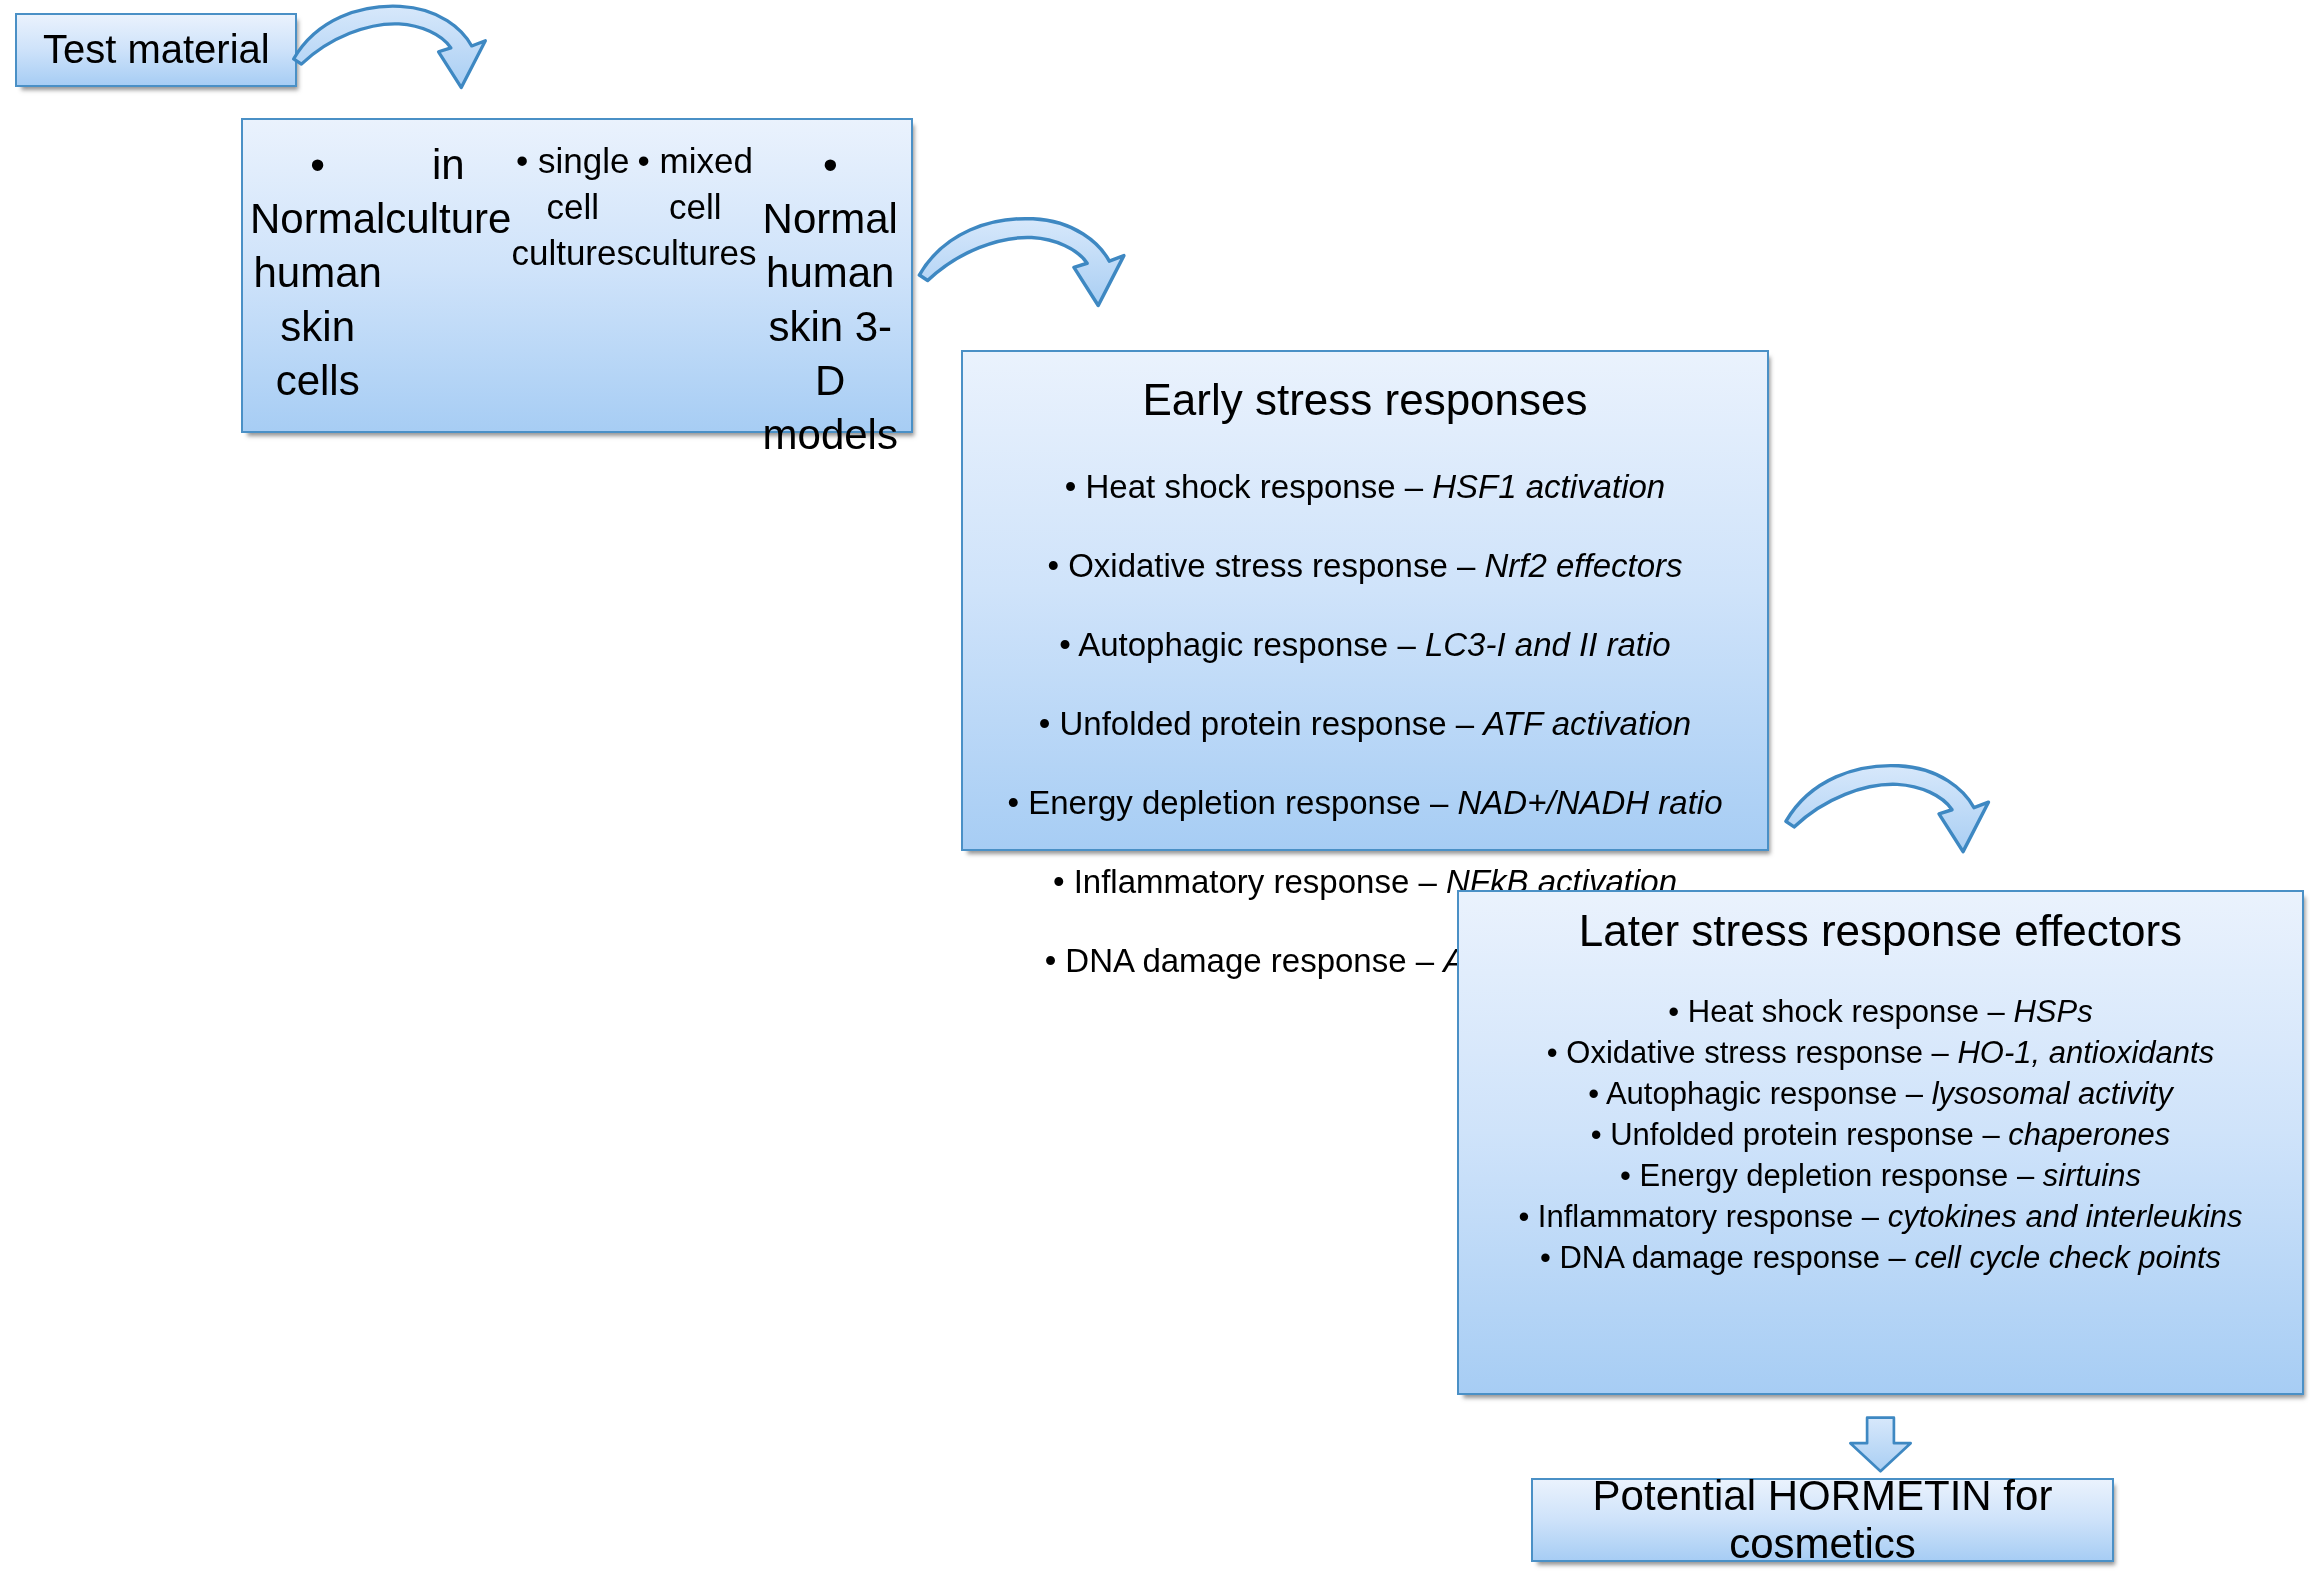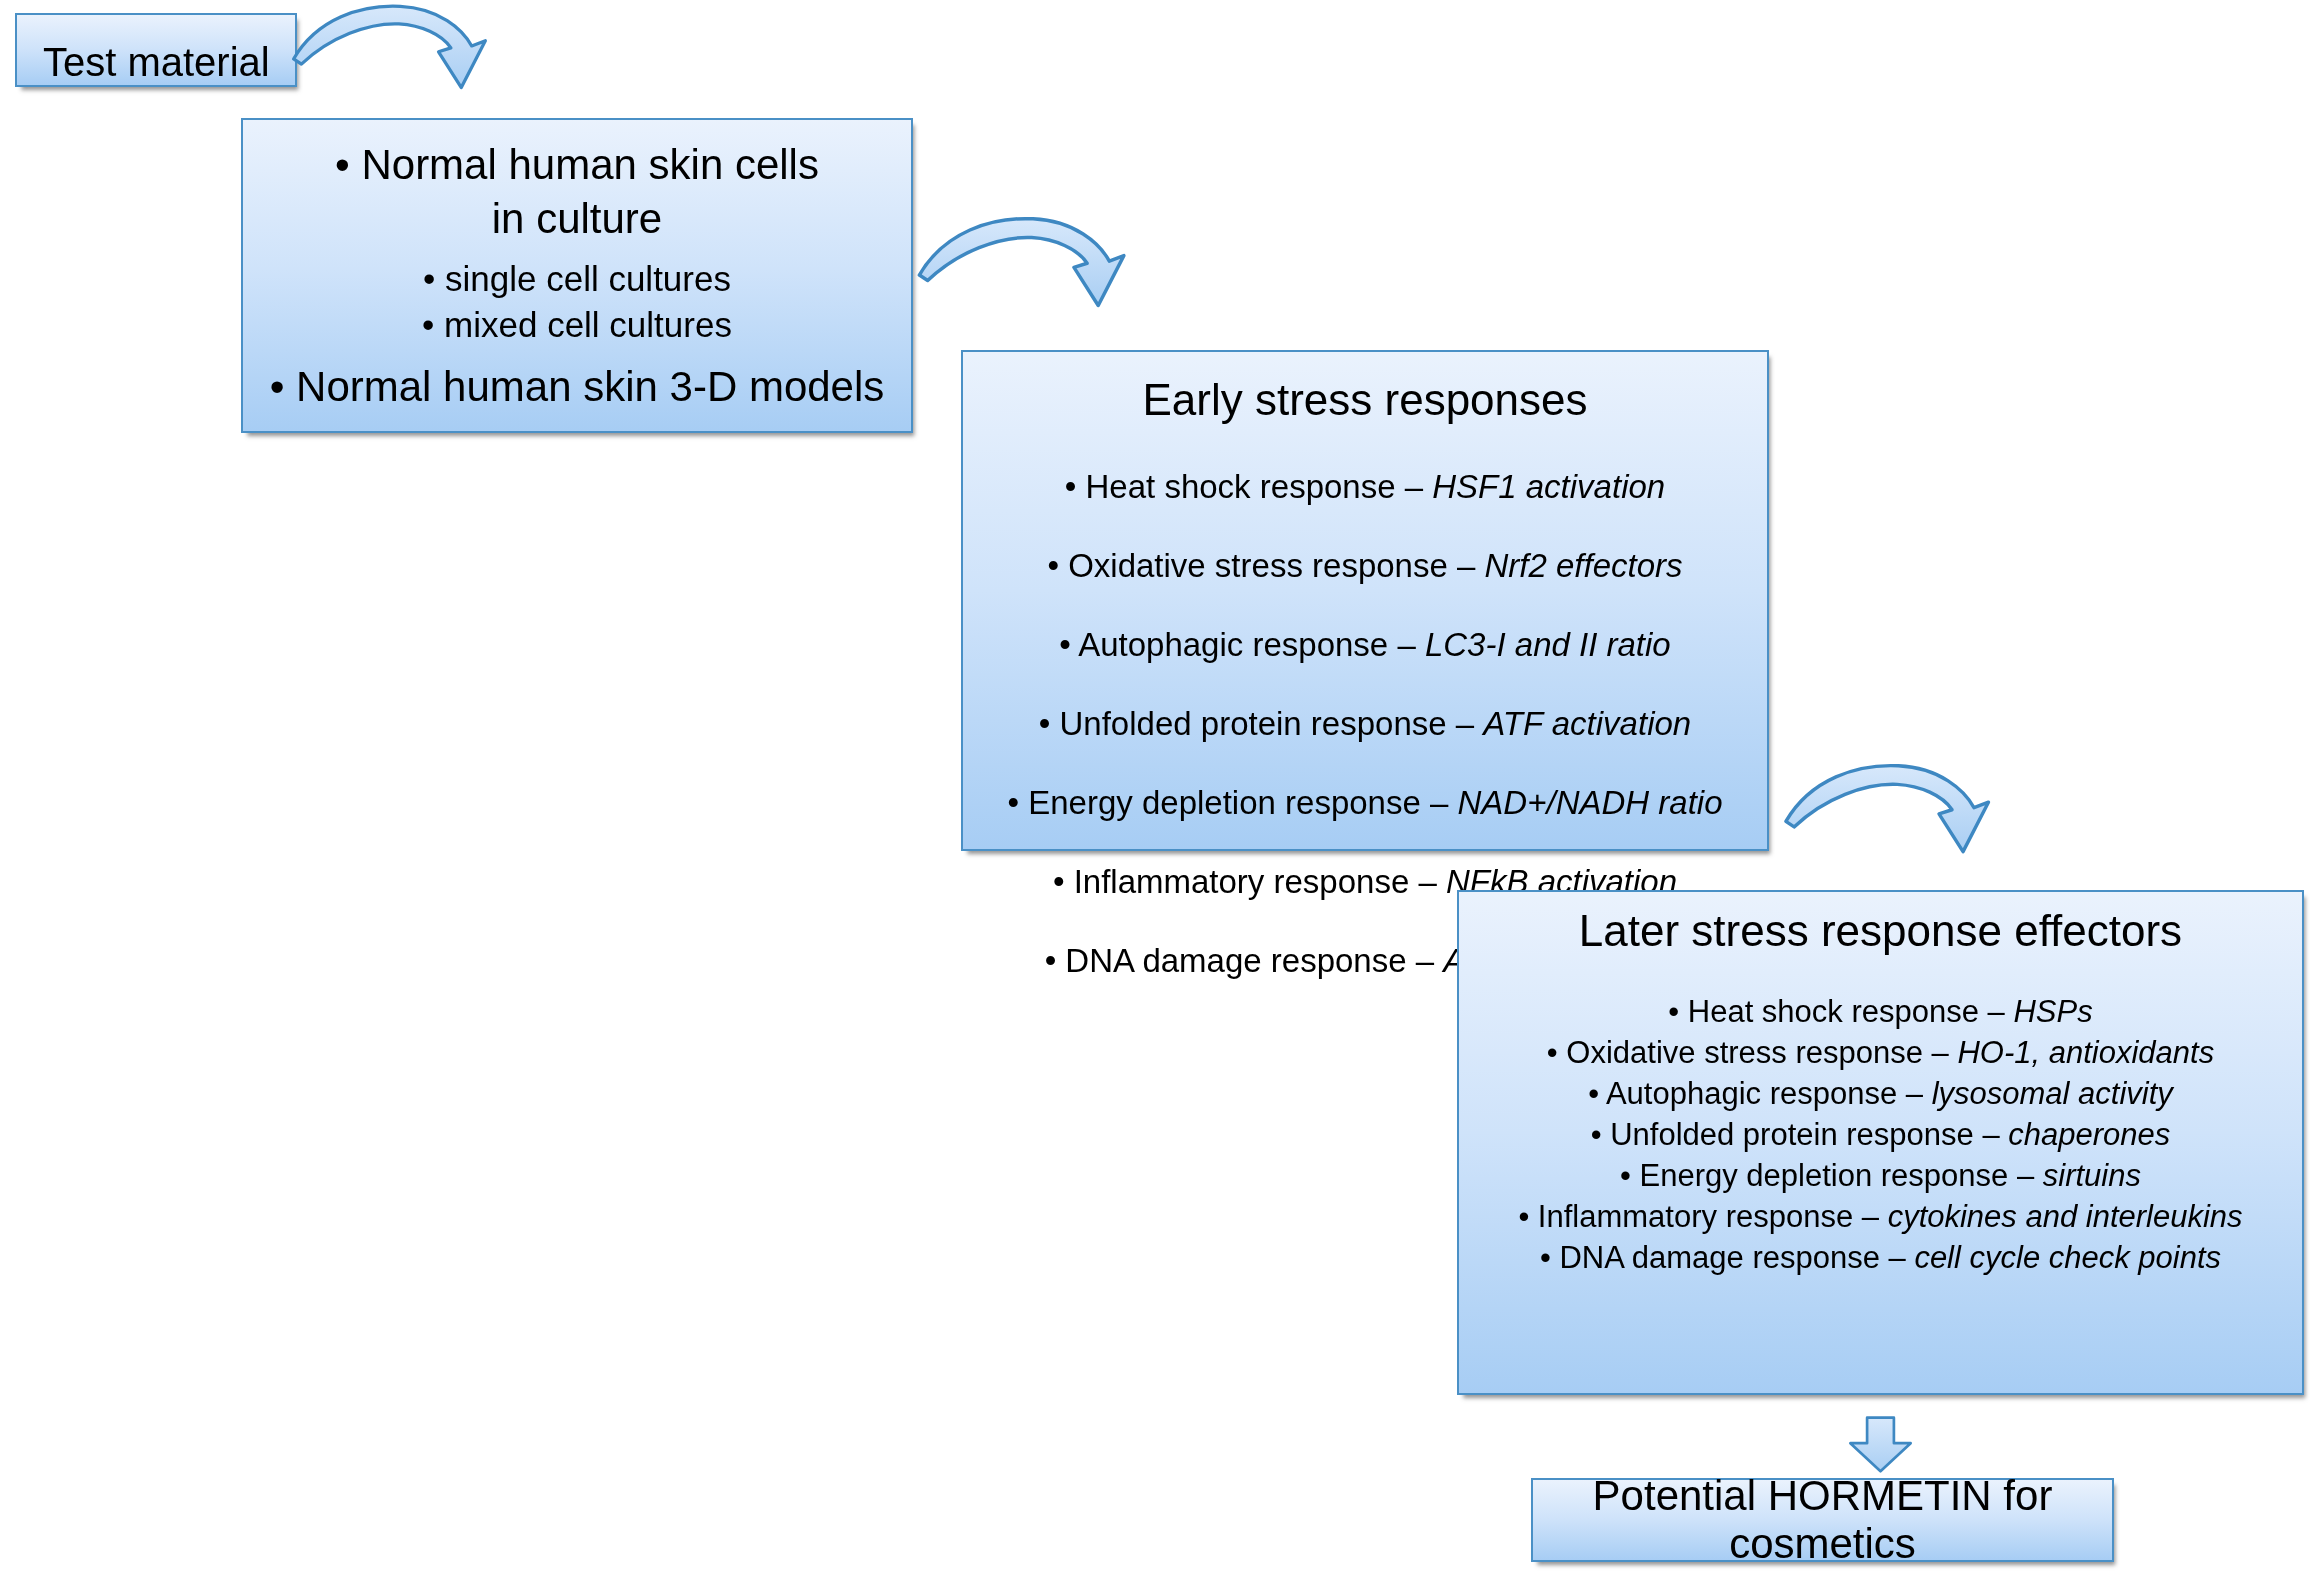--- a/index.html
+++ b/index.html
@@ -20,23 +20,23 @@
     overflow:hidden;
   }
   .box{
     position:absolute;box-sizing:border-box;
     border:2.8px solid var(--box-border);
     background:linear-gradient(180deg,var(--box-fill-top) 0%,var(--box-fill-mid) 48%,var(--box-fill-bottom) 100%);
     box-shadow:4.2px 4.9px 4.2px -2.1px rgba(60,60,60,0.55);
     text-align:center;
   }
   #test-box{left:15.3px;top:12.5px;width:282px;height:74px;
-    display:flex;align-items:flex-end;justify-content:center;font-size:40px;}
+    display:flex;align-items:center;justify-content:center;font-size:40px;}
   #box1{left:241px;top:118px;width:672px;height:315px;
-    display:flex;flex-direction:column;padding:18px 7px 16.7px;}
+    display:flex;flex-direction:row;padding:18px 7px 16.7px;}
   .b-main{font-size:42px;line-height:54px;}
   .b-sub{font-size:35px;line-height:46px;}
   .gap-sm{height:9.7px;}
   .gap-flex{flex:1;}
   #box2{left:961px;top:350px;width:808px;height:501px;padding-top:19px;}
   #box3{left:1457px;top:890px;width:847px;height:505px;padding-top:10px;}
   .box-title{font-size:44px;line-height:58px;}
   #box2 .rows{margin-top:23.6px;}
   #box3 .rows{margin-top:30.5px;}
   #box2 .row{font-size:33px;line-height:43px;margin-top:36px;}

